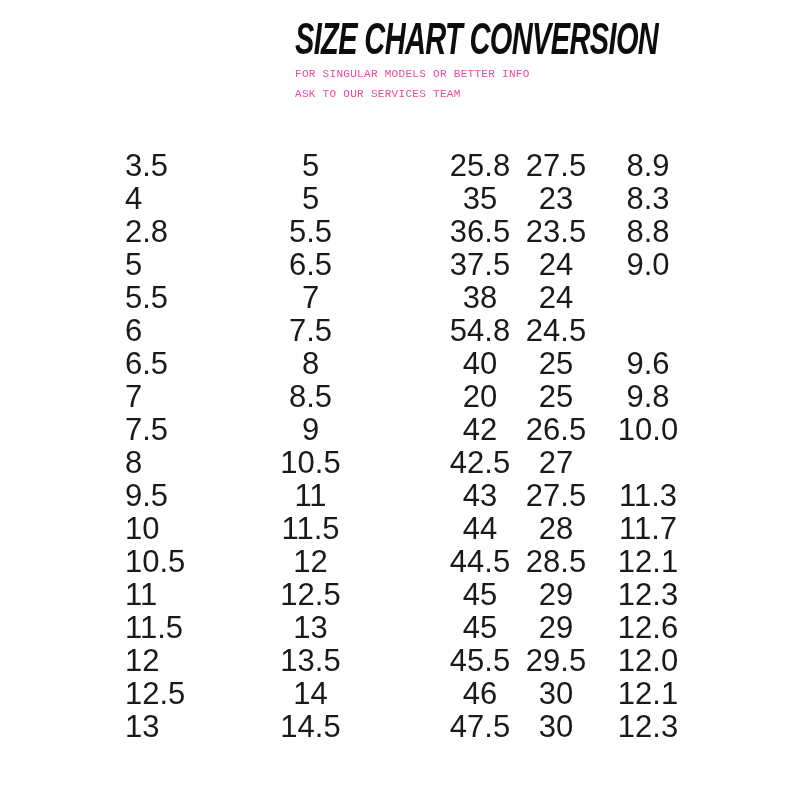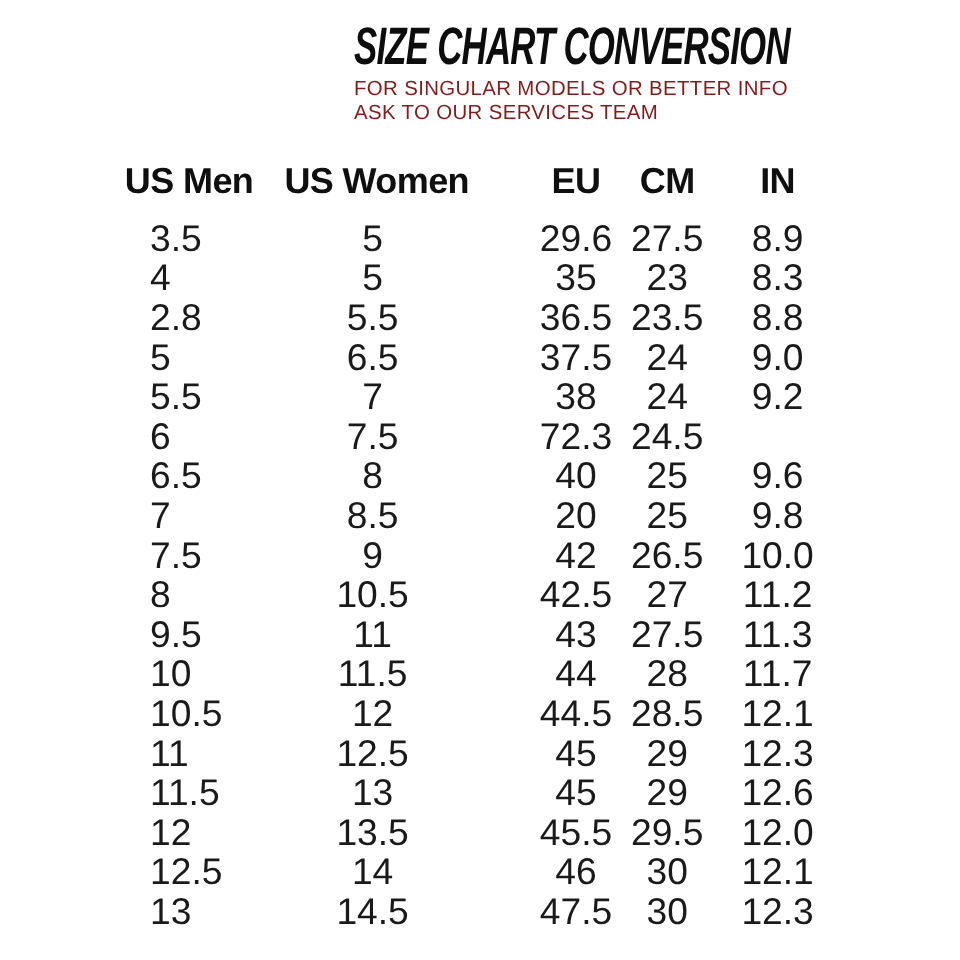--- a/index.html
+++ b/index.html
@@ -31,24 +31,25 @@
     white-space: nowrap;
     color: #0d0d0d;
   }
   .title .squeeze {
     display: inline-block;
     transform: scaleX(0.66);
     transform-origin: 0 50%;
   }
   .subtitle {
     margin: 3px 0 0 0;
-    font-size: 17px;
+    font-size: 11px;
     line-height: 20px;
     letter-spacing: 0.3px;
-    color: #7f1d1d;
+    color: #ec4899;
+    font-family: Liberation Mono, monospace;
   }
   .size-table {
     position: absolute;
     left: 104px;
     top: 135px;
   }
   .row {
     display: grid;
     grid-template-columns: 133px 147px 58px 76px 76px 108px;
     height: 33px;
@@ -79,34 +80,26 @@
 </style>
 </head>
 <body>
 
 <div class="head">
   <h1 class="title"><span class="squeeze">SIZE CHART CONVERSION</span></h1>
   <p class="subtitle"><span>FOR SINGULAR MODELS OR BETTER INFO</span><br><span>ASK TO OUR SERVICES TEAM</span></p>
 </div>
 
 <div class="size-table">
-  <div class="row header-row">
-    <div class="cell c0">US Men</div>
-    <div class="cell c1">US Women</div>
-    <div class="cell spacer"></div>
-    <div class="cell c2">EU</div>
-    <div class="cell c3">CM</div>
-    <div class="cell c4">IN</div>
-  </div>
   <div class="table-body">
       <div class="row">
         <div class="cell c0">3.5</div>
         <div class="cell c1">5</div>
         <div class="cell spacer"></div>
-        <div class="cell c2">29.6</div>
+        <div class="cell c2">25.8</div>
         <div class="cell c3">27.5</div>
         <div class="cell c4">8.9</div>
       </div>
       <div class="row">
         <div class="cell c0">4</div>
         <div class="cell c1">5</div>
         <div class="cell spacer"></div>
         <div class="cell c2">35</div>
         <div class="cell c3">23</div>
         <div class="cell c4">8.3</div>
@@ -126,27 +119,26 @@
         <div class="cell c2">37.5</div>
         <div class="cell c3">24</div>
         <div class="cell c4">9.0</div>
       </div>
       <div class="row">
         <div class="cell c0">5.5</div>
         <div class="cell c1">7</div>
         <div class="cell spacer"></div>
         <div class="cell c2">38</div>
         <div class="cell c3">24</div>
-        <div class="cell c4">9.2</div>
       </div>
       <div class="row">
         <div class="cell c0">6</div>
         <div class="cell c1">7.5</div>
         <div class="cell spacer"></div>
-        <div class="cell c2">72.3</div>
+        <div class="cell c2">54.8</div>
         <div class="cell c3">24.5</div>
       </div>
       <div class="row">
         <div class="cell c0">6.5</div>
         <div class="cell c1">8</div>
         <div class="cell spacer"></div>
         <div class="cell c2">40</div>
         <div class="cell c3">25</div>
         <div class="cell c4">9.6</div>
       </div>
@@ -165,21 +157,20 @@
         <div class="cell c2">42</div>
         <div class="cell c3">26.5</div>
         <div class="cell c4">10.0</div>
       </div>
       <div class="row">
         <div class="cell c0">8</div>
         <div class="cell c1">10.5</div>
         <div class="cell spacer"></div>
         <div class="cell c2">42.5</div>
         <div class="cell c3">27</div>
-        <div class="cell c4">11.2</div>
       </div>
       <div class="row">
         <div class="cell c0">9.5</div>
         <div class="cell c1">11</div>
         <div class="cell spacer"></div>
         <div class="cell c2">43</div>
         <div class="cell c3">27.5</div>
         <div class="cell c4">11.3</div>
       </div>
       <div class="row">

